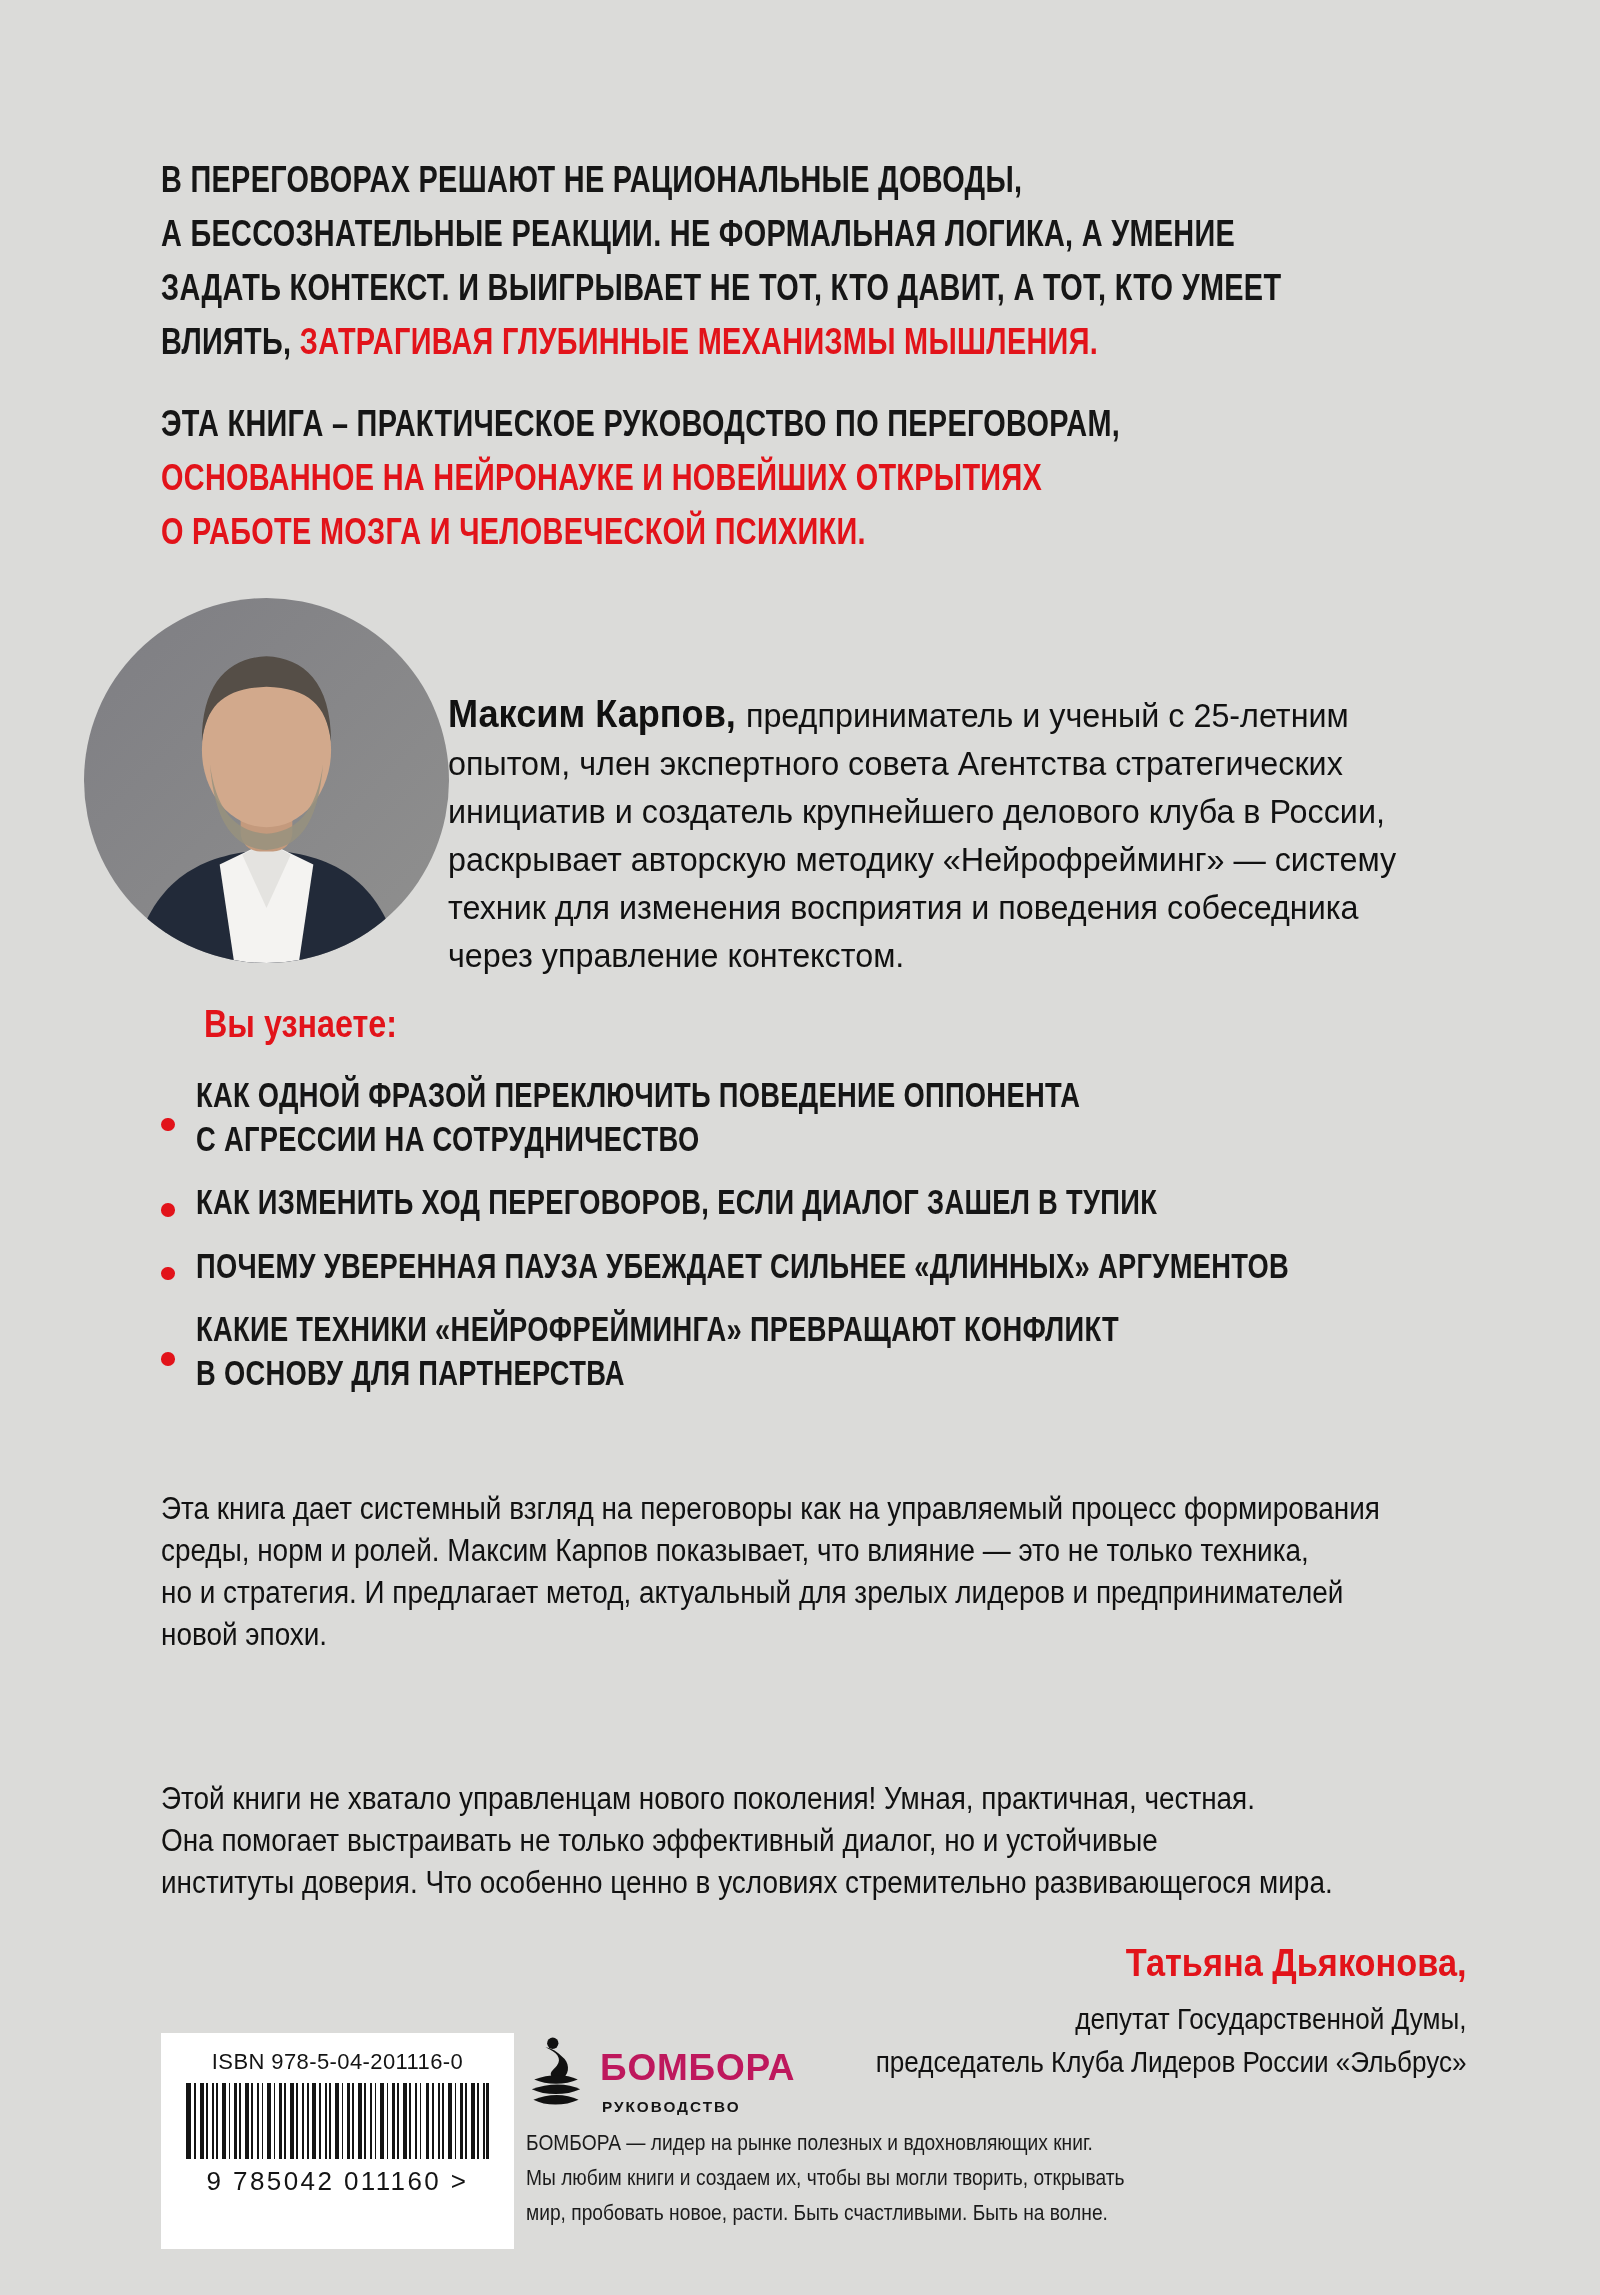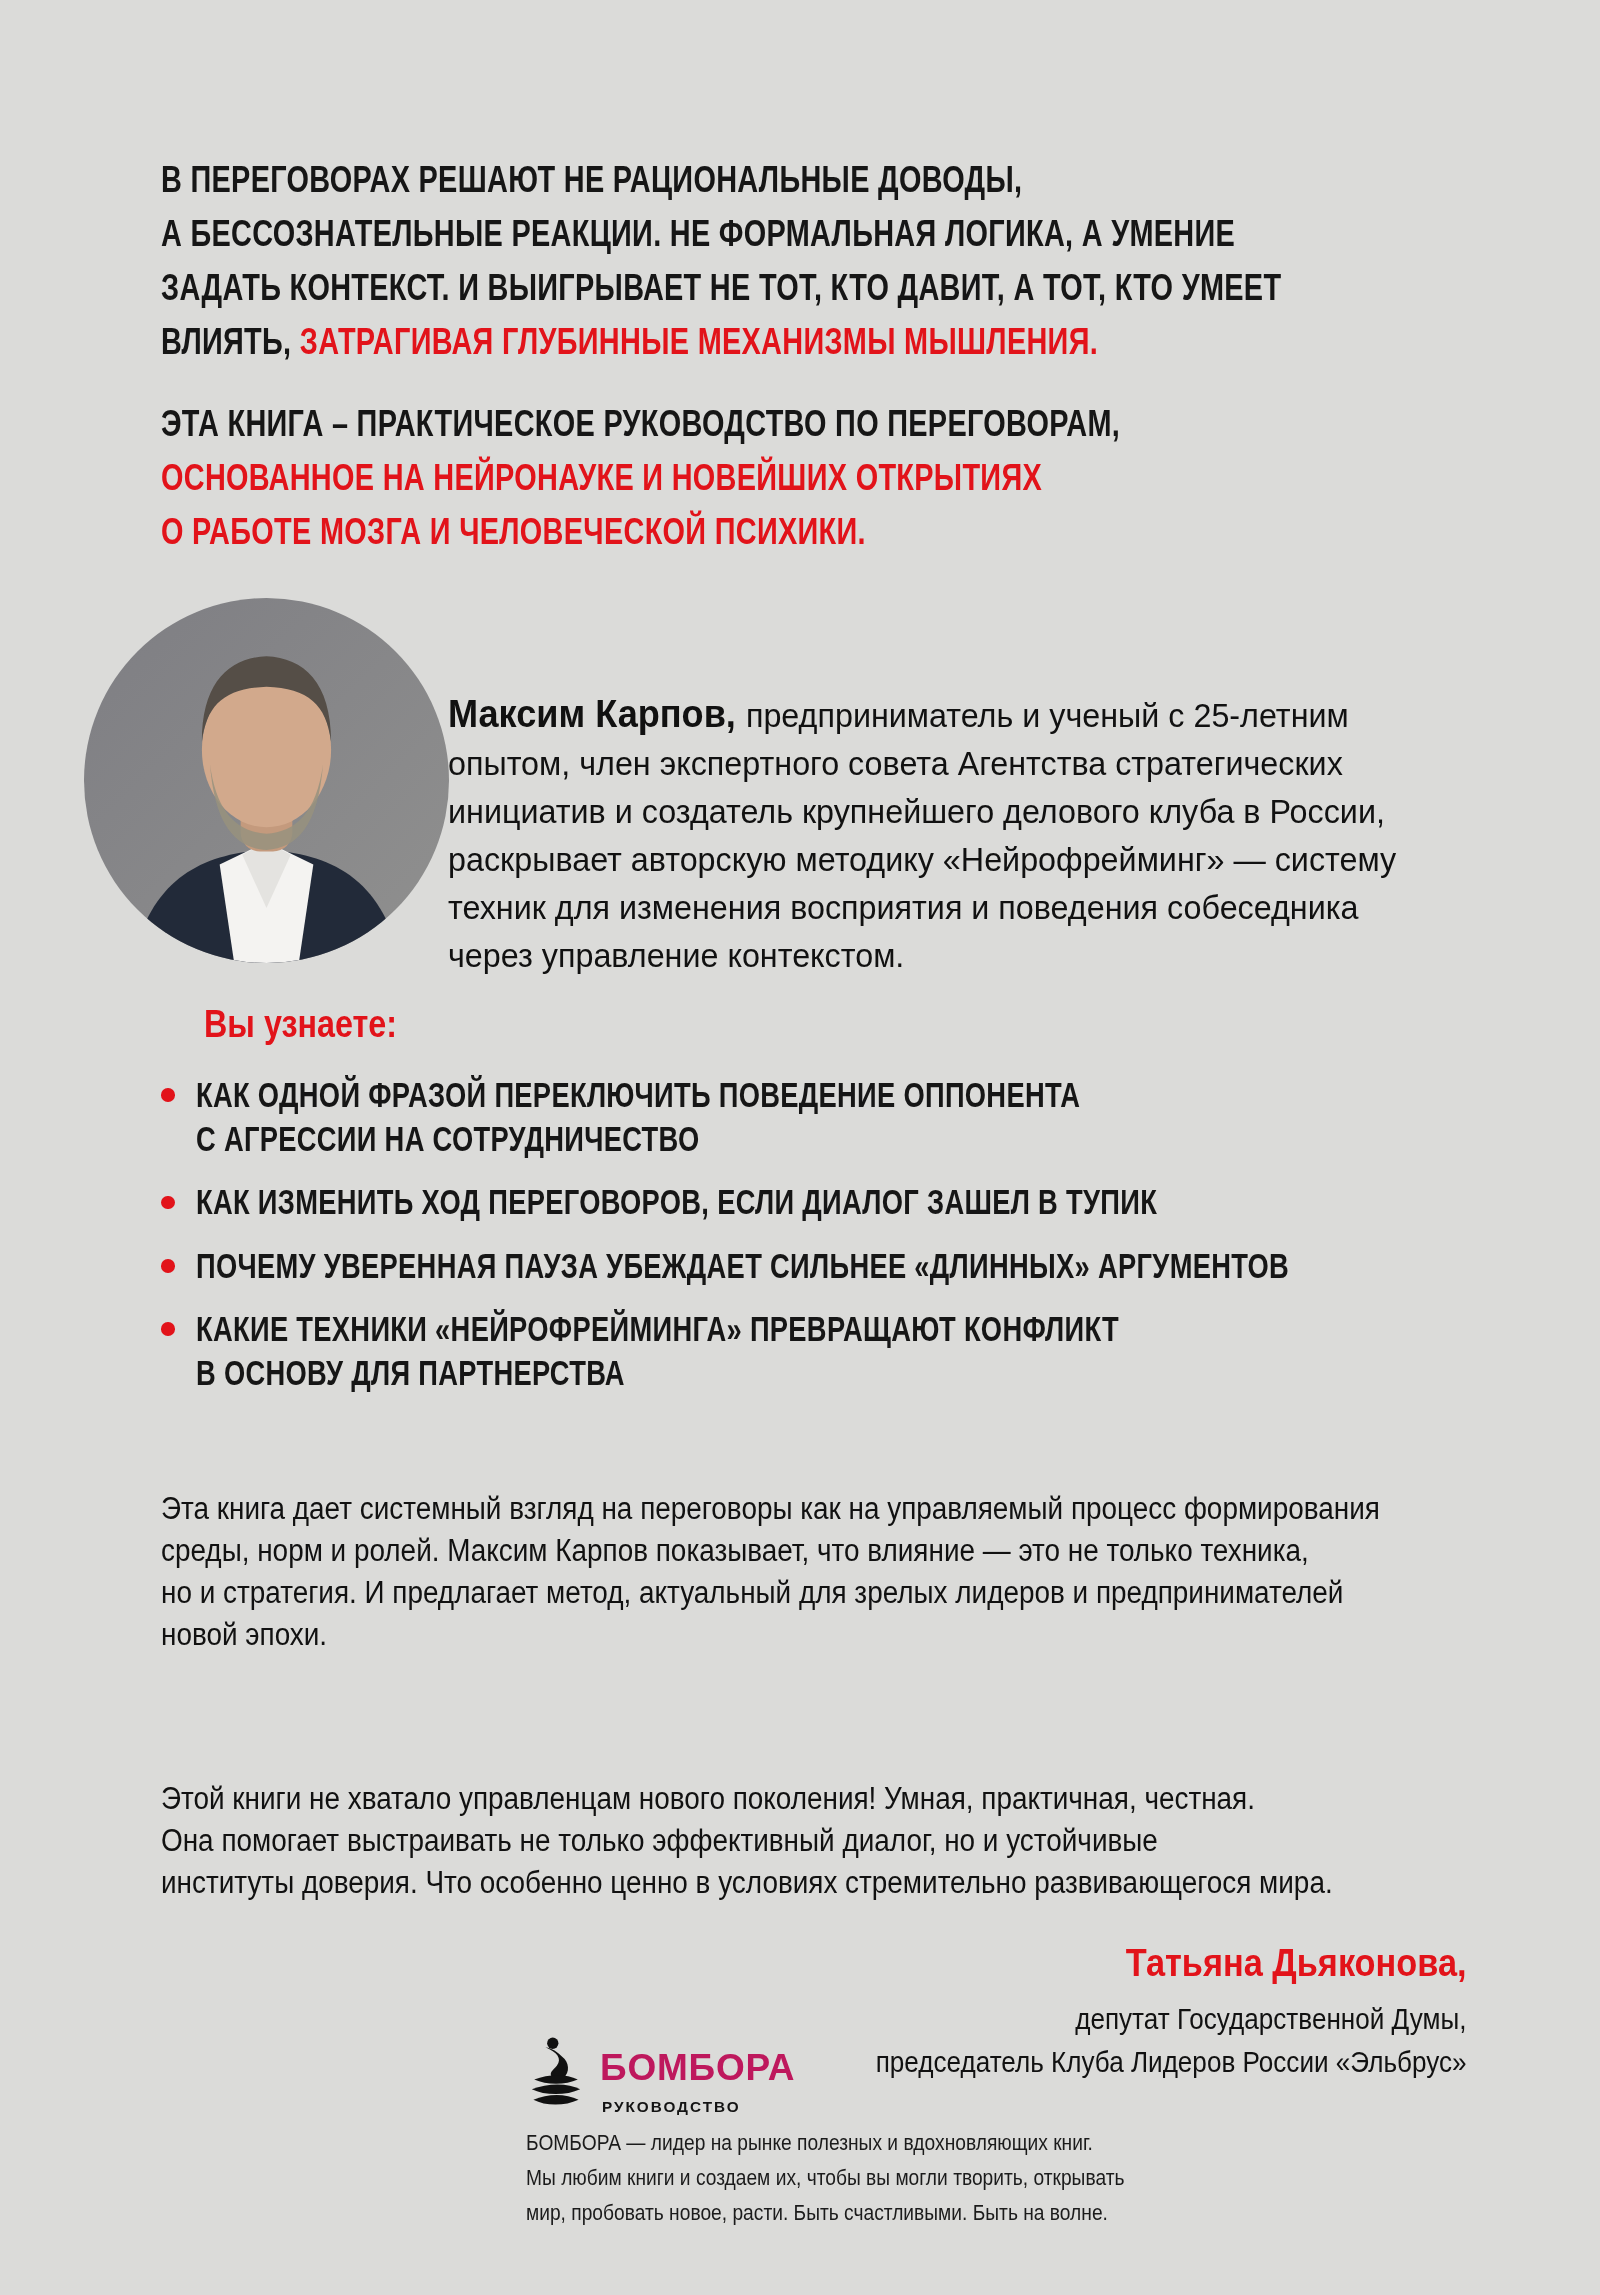--- a/index.html
+++ b/index.html
@@ -30,21 +30,21 @@
   .bio{
     font-size:34px;line-height:48px;white-space:nowrap;
     transform:scaleX(0.95);transform-origin:left top;color:#111;
   }
   .bio .b{font-size:38px;}
   
   .learn-title{
     font-size:38px;font-weight:700;color:var(--accent,#e2131a);
     white-space:nowrap;transform:scaleX(0.85);transform-origin:left top;
   }
-  .bullet-item{display:flex;align-items:flex-start;margin-bottom:19.4px;}
+  .bullet-item{display:flex;align-items:center;margin-bottom:19.4px;}
   .dot{
     flex:none;width:13.7px;height:13.7px;border-radius:50%;
     background:var(--accent,#e2131a);margin:15.3px 21px 0 0;
   }
   .bullet-text{
     font-size:35px;font-weight:700;line-height:44px;white-space:nowrap;
     transform:scaleX(0.78);transform-origin:left top;letter-spacing:0.4px;
   }
   
   .quote{
@@ -143,20 +143,25 @@
     </div>
 
   <div class="abs quote" style="left:161px;top:1488px;"><span>Эта книга дает системный взгляд на переговоры как на управляемый процесс формирования</span><br><span>среды, норм и ролей. Максим Карпов показывает, что влияние — это не только техника,</span><br><span>но и стратегия. И предлагает метод, актуальный для зрелых лидеров и предпринимателей</span><br><span>новой эпохи.</span></div>
 
   <div class="abs quote" style="left:161px;top:1778px;"><span>Этой книги не хватало управленцам нового поколения! Умная, практичная, честная.</span><br><span>Она помогает выстраивать не только эффективный диалог, но и устойчивые</span><br><span>институты доверия. Что особенно ценно в условиях стремительно развивающегося мира.</span></div>
   <div class="abs attr" style="right:173px;top:1913px;margin-top:28px;">
     <div class="attr-name">Татьяна Дьяконова,</div>
     <div class="attr-role"><span>депутат Государственной Думы,</span><br><span>председатель Клуба Лидеров России «Эльбрус»</span></div>
   </div>
 
+  <div class="abs isbn-box" style="left:161px;top:2033px;">
+    <div class="isbn-label">ISBN 978-5-04-201116-0</div>
+    <div class="barcode"></div>
+    <div class="barcode-digits">9 785042 011160 &gt;</div>
+  </div>
 
   <div class="abs" style="left:526px;top:2036px;width:60px;height:71px;">
     <svg width="60" height="71" viewBox="0 0 74 88">
       <g fill="#111111">
         <circle cx="33" cy="9" r="7"></circle>
         <path d="M24 14 C38 20 45 28 38 37 C33 43 27 46 33 52 L46 52 C55 45 53 32 45 26 C39 20 32 15 24 14 Z"></path>
         <path d="M10 54 C28 47 50 47 64 54 C49 61 25 61 10 54 Z"></path>
         <path d="M7 66 C27 58 52 58 67 66 C50 74 23 74 7 66 Z"></path>
         <path d="M9 79 C27 71 49 71 65 79 C48 87 24 87 9 79 Z"></path>
       </g>

